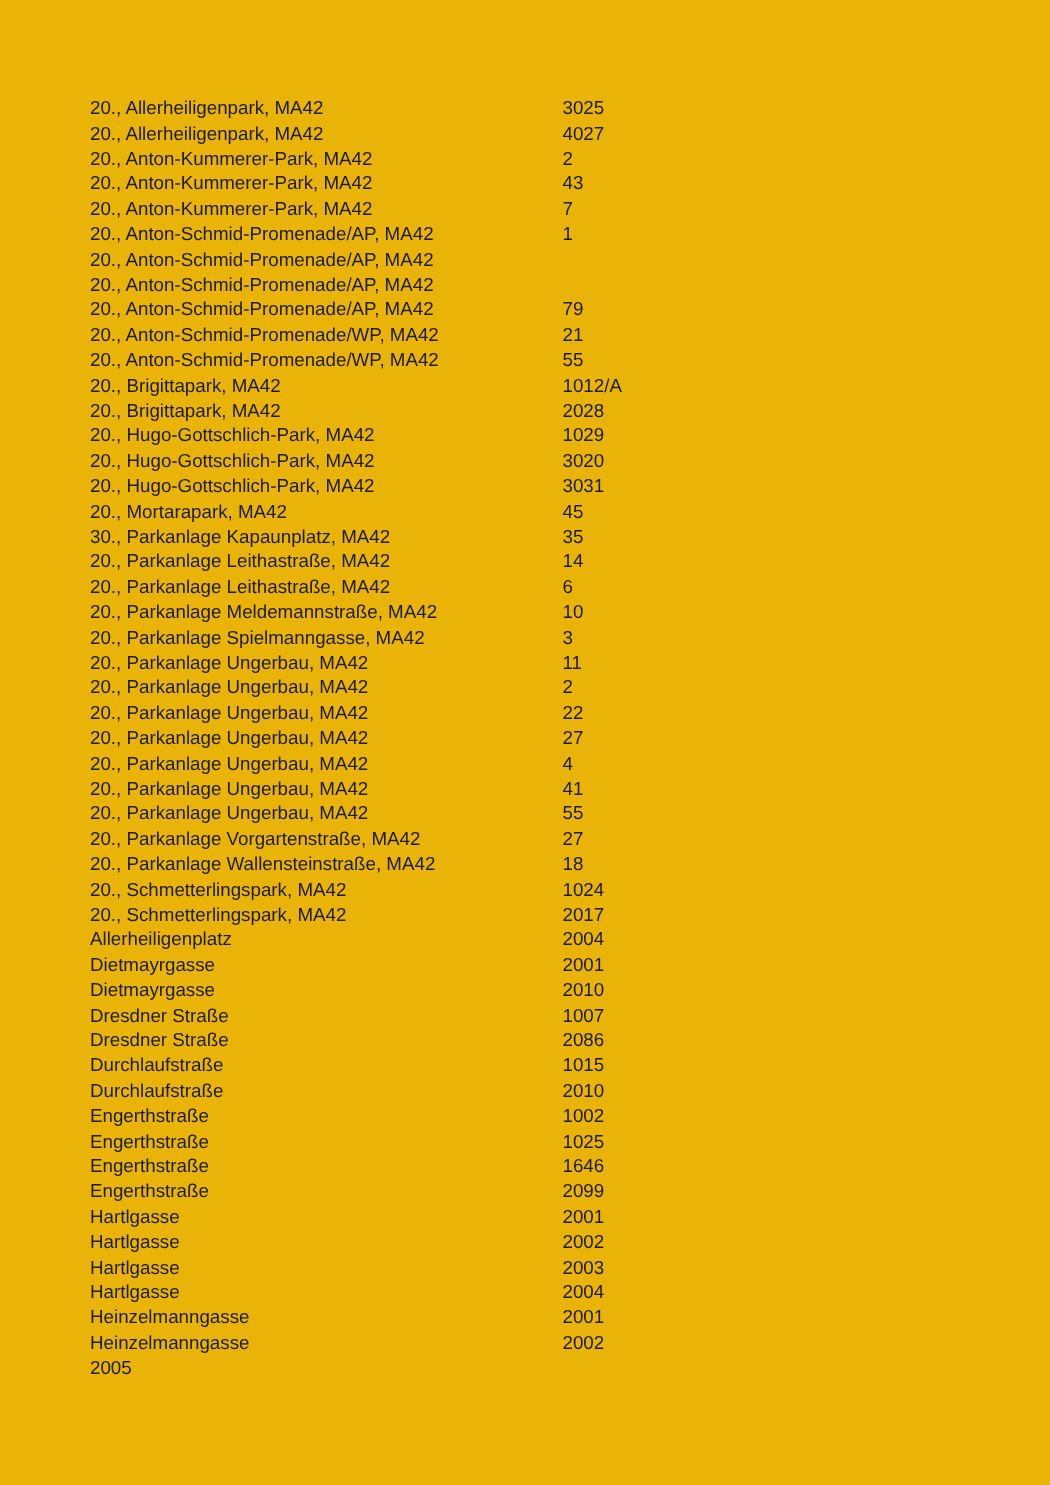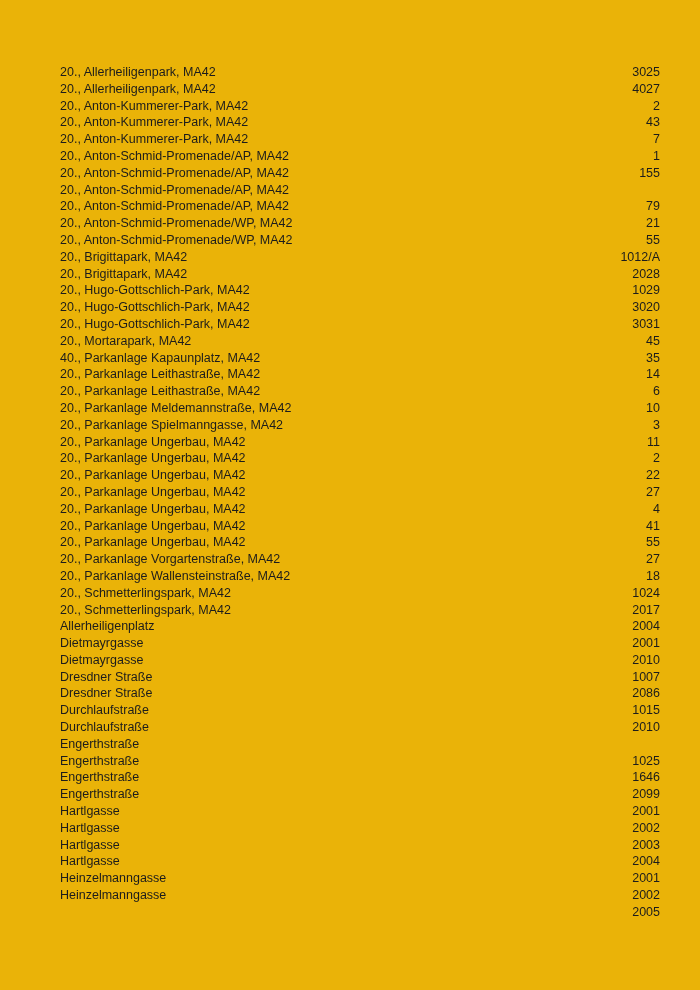--- a/index.html
+++ b/index.html
@@ -31,21 +31,20 @@
     line-height: 16.8px;
     white-space: nowrap;
   }
   .cell-name {
     width: 315px;
     flex: 0 0 315px;
     overflow: hidden;
   }
   .cell-value {
     flex: 1 1 auto;
-    text-align: right;
   }
 </style>
 </head>
 <body>
 
 <div class="page">
   <div class="list" id="row-container">
       <div class="row">
         <span class="cell-name">20., Allerheiligenpark, MA42</span>
         <span class="cell-value">3025</span>
@@ -65,21 +64,20 @@
       <div class="row">
         <span class="cell-name">20., Anton-Kummerer-Park, MA42</span>
         <span class="cell-value">7</span>
       </div>
       <div class="row">
         <span class="cell-name">20., Anton-Schmid-Promenade/AP, MA42</span>
         <span class="cell-value">1</span>
       </div>
       <div class="row">
         <span class="cell-name">20., Anton-Schmid-Promenade/AP, MA42</span>
-        <span class="cell-value">155</span>
       </div>
       <div class="row">
         <span class="cell-name">20., Anton-Schmid-Promenade/AP, MA42</span>
       </div>
       <div class="row">
         <span class="cell-name">20., Anton-Schmid-Promenade/AP, MA42</span>
         <span class="cell-value">79</span>
       </div>
       <div class="row">
         <span class="cell-name">20., Anton-Schmid-Promenade/WP, MA42</span>
@@ -107,21 +105,21 @@
       </div>
       <div class="row">
         <span class="cell-name">20., Hugo-Gottschlich-Park, MA42</span>
         <span class="cell-value">3031</span>
       </div>
       <div class="row">
         <span class="cell-name">20., Mortarapark, MA42</span>
         <span class="cell-value">45</span>
       </div>
       <div class="row">
-        <span class="cell-name">40., Parkanlage Kapaunplatz, MA42</span>
+        <span class="cell-name">30., Parkanlage Kapaunplatz, MA42</span>
         <span class="cell-value">35</span>
       </div>
       <div class="row">
         <span class="cell-name">20., Parkanlage Leithastraße, MA42</span>
         <span class="cell-value">14</span>
       </div>
       <div class="row">
         <span class="cell-name">20., Parkanlage Leithastraße, MA42</span>
         <span class="cell-value">6</span>
       </div>
@@ -200,20 +198,21 @@
       <div class="row">
         <span class="cell-name">Durchlaufstraße</span>
         <span class="cell-value">1015</span>
       </div>
       <div class="row">
         <span class="cell-name">Durchlaufstraße</span>
         <span class="cell-value">2010</span>
       </div>
       <div class="row">
         <span class="cell-name">Engerthstraße</span>
+        <span class="cell-value">1002</span>
       </div>
       <div class="row">
         <span class="cell-name">Engerthstraße</span>
         <span class="cell-value">1025</span>
       </div>
       <div class="row">
         <span class="cell-name">Engerthstraße</span>
         <span class="cell-value">1646</span>
       </div>
       <div class="row">

